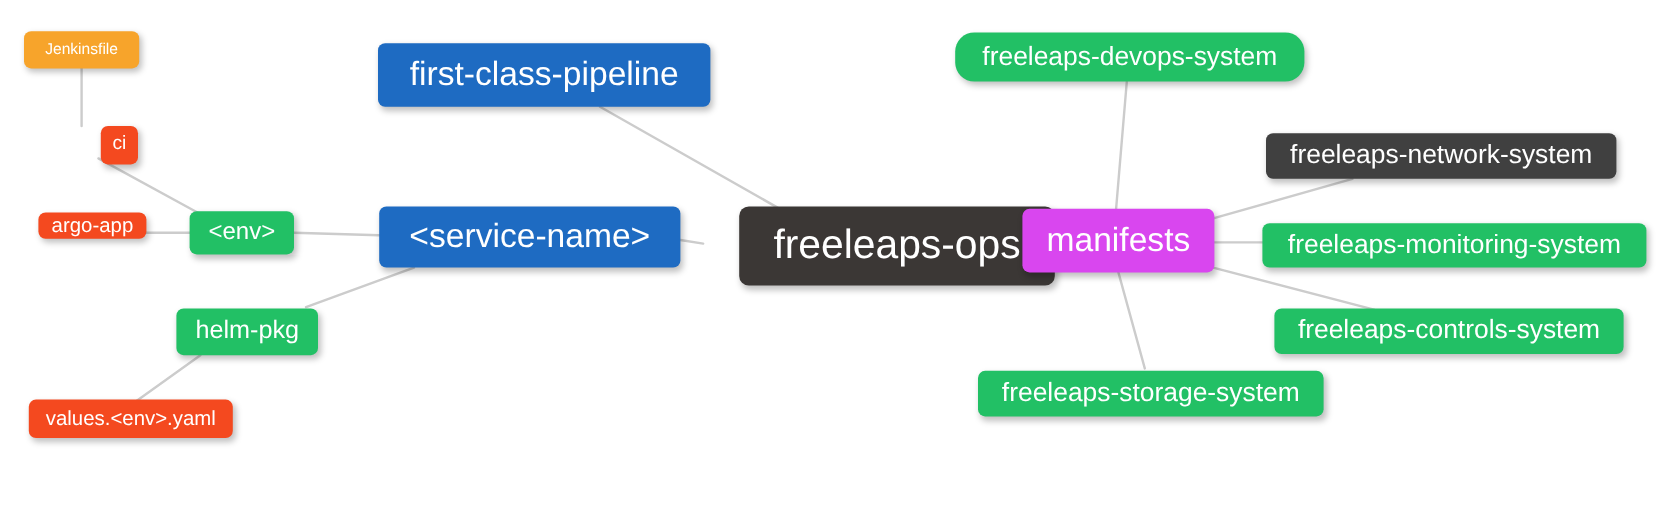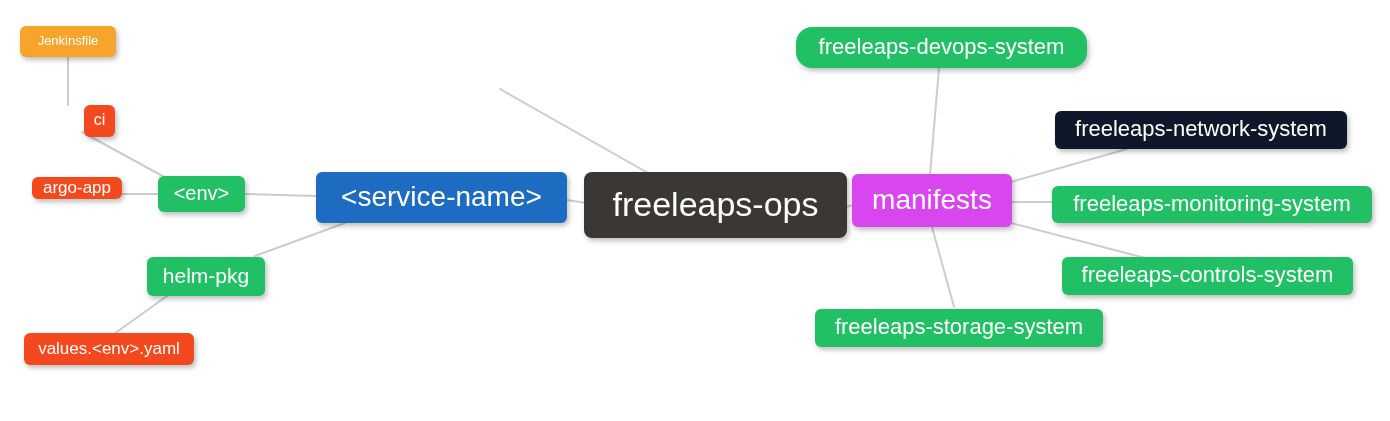--- a/index.html
+++ b/index.html
@@ -35,21 +35,21 @@
     align-items: center;
     justify-content: center;
     box-sizing: border-box;
     color: #ffffff;
     border-radius: 6px;
     box-shadow: 2px 3px 5px rgba(0,0,0,0.25);
     white-space: nowrap;
     cursor: pointer;
     user-select: none;
   }
-  .node.root { border-radius: 8px; }
+  .node.root { border-radius: 8px; margin-left: 32px; }
   .node span { display: block; line-height: 1; padding-bottom: 2px; }
 </style>
 </head>
 <body>
 
 <div class="canvas">
   <svg class="edge-layer" xmlns="http://www.w3.org/2000/svg">
       <line x1="68" y1="57" x2="68" y2="105" stroke="#cccccc" stroke-width="2" stroke-linecap="round"></line>
       <line x1="82" y1="132" x2="168" y2="179" stroke="#cccccc" stroke-width="2" stroke-linecap="round"></line>
       <line x1="122" y1="194" x2="158" y2="194" stroke="#cccccc" stroke-width="2" stroke-linecap="round"></line>
@@ -77,33 +77,36 @@
       </div>
       <div class="node" style="left: 158px; top: 176px; width: 87px; height: 36px; font-size: 20px; background: rgb(34, 192, 101); color: rgb(255, 255, 255);">
         <span>&lt;env&gt;</span>
       </div>
       <div class="node" style="left: 147px; top: 257px; width: 118px; height: 39px; font-size: 21px; background: rgb(34, 192, 101); color: rgb(255, 255, 255);">
         <span>helm-pkg</span>
       </div>
       <div class="node" style="left: 24px; top: 333px; width: 170px; height: 32px; font-size: 17px; background: rgb(244, 73, 31); color: rgb(255, 255, 255);">
         <span>values.&lt;env&gt;.yaml</span>
       </div>
+      <div class="node" style="left: 315px; top: 36px; width: 277px; height: 53px; font-size: 28px; background: rgb(30, 107, 194); color: rgb(255, 255, 255);">
+        <span>first-class-pipeline</span>
+      </div>
       <div class="node" style="left: 316px; top: 172px; width: 251px; height: 51px; font-size: 28px; background: rgb(30, 107, 194); color: rgb(255, 255, 255);">
         <span>&lt;service-name&gt;</span>
       </div>
       <div class="node root" style="left: 584px; top: 172px; width: 263px; height: 66px; font-size: 34px; background: rgb(59, 55, 53); color: rgb(255, 255, 255);">
         <span>freeleaps-ops</span>
       </div>
       <div class="node" style="left: 852px; top: 174px; width: 160px; height: 53px; font-size: 28px; background: #d946ef; color: rgb(255, 255, 255);">
         <span>manifests</span>
       </div>
       <div class="node" style="left: 796px; top: 27px; width: 291px; height: 41px; font-size: 22px; background: rgb(34, 192, 101); color: rgb(255, 255, 255); border-radius: 16px;">
         <span>freeleaps-devops-system</span>
       </div>
-      <div class="node" style="left: 1055px; top: 111px; width: 292px; height: 38px; font-size: 22px; background: #0f172a; color: rgb(255, 255, 255);">
+      <div class="node" style="left: 1055px; top: 111px; width: 292px; height: 38px; font-size: 22px; background: #404040; color: rgb(255, 255, 255);">
         <span>freeleaps-network-system</span>
       </div>
       <div class="node" style="left: 1052px; top: 186px; width: 320px; height: 37px; font-size: 22px; background: rgb(34, 192, 101); color: rgb(255, 255, 255);">
         <span>freeleaps-monitoring-system</span>
       </div>
       <div class="node" style="left: 1062px; top: 257px; width: 291px; height: 38px; font-size: 22px; background: rgb(34, 192, 101); color: rgb(255, 255, 255);">
         <span>freeleaps-controls-system</span>
       </div>
       <div class="node" style="left: 815px; top: 309px; width: 288px; height: 38px; font-size: 22px; background: rgb(34, 192, 101); color: rgb(255, 255, 255);">
         <span>freeleaps-storage-system</span>

